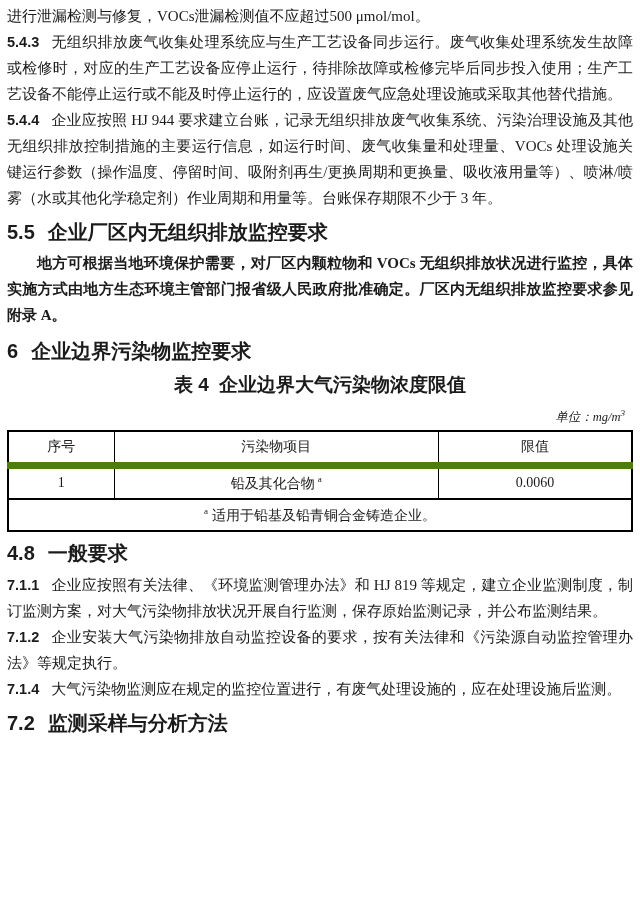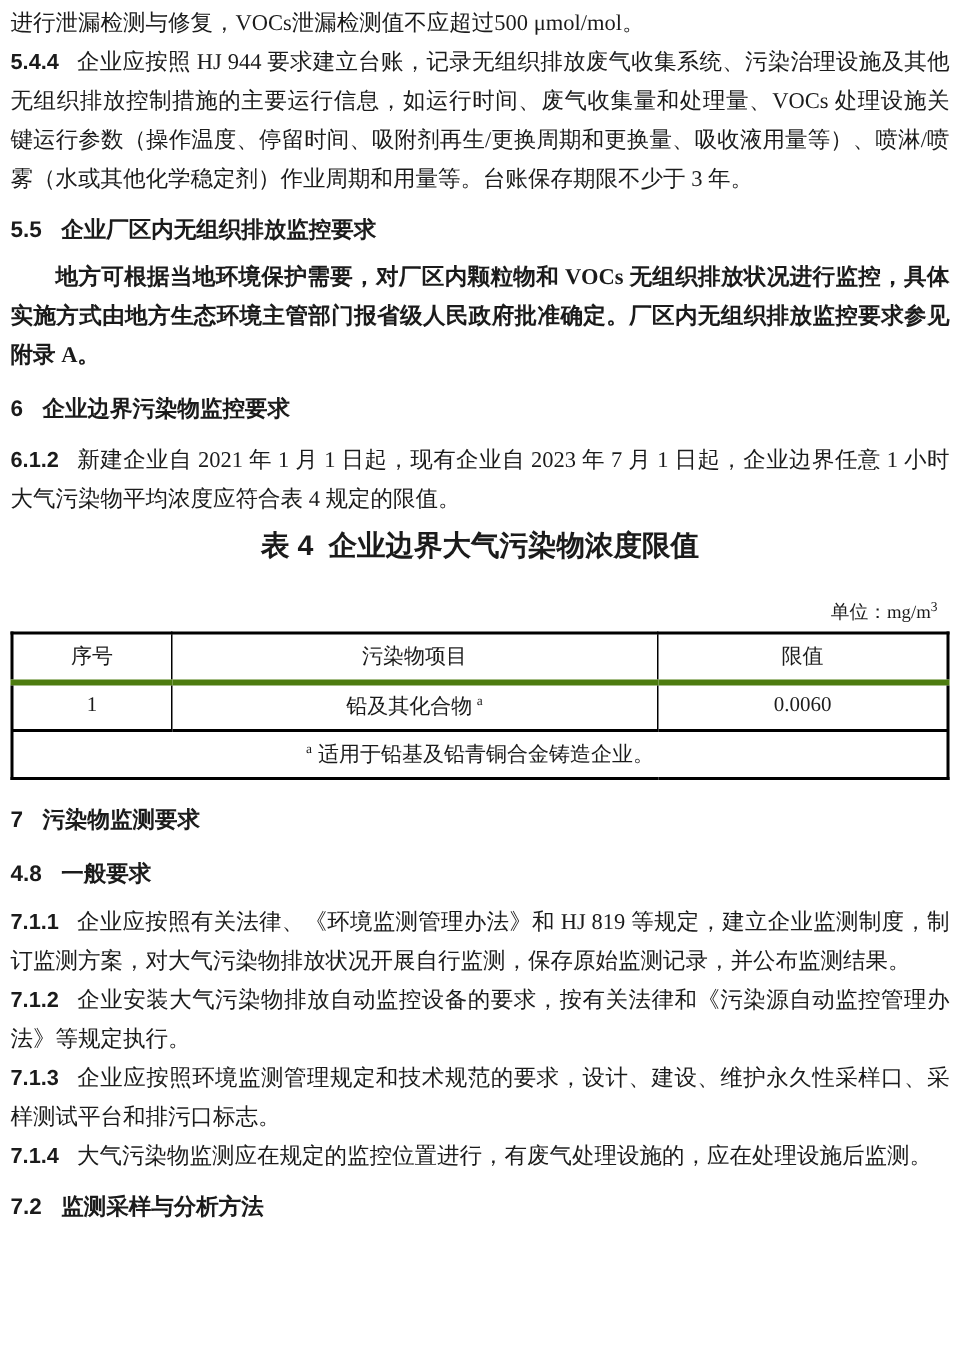--- a/index.html
+++ b/index.html
@@ -21,21 +21,21 @@
     font-family:"Liberation Sans", sans-serif;
     font-weight:bold;
     font-size:14.5px;
     margin-right:12px;
   }
   .indent { text-indent:2em;font-weight:bold; }
 
   .heading {
     font-family:"Liberation Sans", sans-serif;
     font-weight:bold;
-    font-size:15px;
+    font-size:20px;
     line-height:26px;
     text-align:left;
   }
   .heading .hnum { margin-right:13px; }
   .h-sub  { margin-top:8px;  margin-bottom:5px; }
   .h-sec6 { margin-top:10px; margin-bottom:8px; }
   .h-sec7 { margin-top:14px; margin-bottom:10px; }
   .h-71   { margin-top:8px;  margin-bottom:6px; }
   .h-72   { margin-top:8px;  margin-bottom:6px; }
 
@@ -46,71 +46,72 @@
     line-height:26px;
     text-align:center;
     margin-top:6px;
   }
   .tbl-title .tnum { margin-right:10px; }
 
   .unit-line {
     text-align:right;
     font-size:12.5px;
     line-height:20px;
-    margin-top:16px;
+    margin-top:5px;
     padding-right:8px;
+    font-style:italic;
   }
   sup { font-size:9px; vertical-align:super; }
 
   table.t4 {
     width:100%;
     border-collapse:collapse;
     border:2px solid #000;
     margin-top:3px;
   }
   table.t4 th, table.t4 td {
     border-left:1px solid #000;
     border-right:1px solid #000;
     font-size:14px;
     font-weight:normal;
     text-align:center;
     padding:6px 4px;
   }
-  table.t4 thead th { border-bottom:4px solid #4d7c0f; }
+  table.t4 thead th { border-bottom:7px solid #4d7c0f; }
   table.t4 .row-data td { border-bottom:2px solid #000; padding:5px 4px; }
   .col-no   { width:17%; }
   .col-item { width:52%; }
   .col-lim  { width:31%; }
   td.footnote-cell {
     text-align:left;
     font-size:13.5px;
     padding:6px 10px 7px 10px;
     border-left:none; border-right:none;
   }
   .footnote-cell sup { margin-right:4px; }
   .cell-sup { margin-left:3px; }
 </style>
 </head>
 <body>
 
 <div class="doc">
 
   <p class="body">进行泄漏检测与修复，VOCs泄漏检测值不应超过500 μmol/mol。</p>
 
+  <p class="body"><span class="num">5.4.3</span><span>无组织排放废气收集处理系统应与生产工艺设备同步运行。废气收集处理系统发生故障或检修时，对应的生产工艺设备应停止运行，待排除故障或检修完毕后同步投入使用；生产工艺设备不能停止运行或不能及时停止运行的，应设置废气应急处理设施或采取其他替代措施。</span></p>
 
   <p class="body"><span class="num">5.4.4</span><span>企业应按照 HJ 944 要求建立台账，记录无组织排放废气收集系统、污染治理设施及其他无组织排放控制措施的主要运行信息，如运行时间、废气收集量和处理量、VOCs 处理设施关键运行参数（操作温度、停留时间、吸附剂再生/更换周期和更换量、吸收液用量等）、喷淋/喷雾（水或其他化学稳定剂）作业周期和用量等。台账保存期限不少于 3 年。</span></p>
 
   <h3 class="heading h-sub"><span class="hnum">5.5</span><span>企业厂区内无组织排放监控要求</span></h3>
 
   <p class="body indent">地方可根据当地环境保护需要，对厂区内颗粒物和 VOCs 无组织排放状况进行监控，具体实施方式由地方生态环境主管部门报省级人民政府批准确定。厂区内无组织排放监控要求参见附录 A。</p>
 
   <h2 class="heading h-sec6"><span class="hnum">6</span><span>企业边界污染物监控要求</span></h2>
 
 
-  <p class="body"><span class="num">6.1.2</span><span>新建企业自 2021 年 1 月 1 日起，现有企业自 2023 年 7 月 1 日起，企业边界任意 1 小时大气污染物平均浓度应符合表 4 规定的限值。</span></p>
 
   <div class="tbl-title"><span class="tnum">表 4</span><span>企业边界大气污染物浓度限值</span></div>
 
   <div class="unit-line"><span>单位：mg/m</span><sup>3</sup></div>
 
   <table class="t4">
     <thead>
       <tr>
         <th class="col-no">序号</th>
         <th class="col-item">污染物项目</th>
@@ -122,27 +123,25 @@
         <td>1</td>
         <td><span>铅及其化合物</span><sup class="cell-sup">a</sup></td>
         <td>0.0060</td>
       </tr>
       <tr>
         <td class="footnote-cell" colspan="3"><sup>a</sup><span>适用于铅基及铅青铜合金铸造企业。</span></td>
       </tr>
     </tbody>
   </table>
 
-  <h2 class="heading h-sec7"><span class="hnum">7</span><span>污染物监测要求</span></h2>
 
   <h3 class="heading h-71"><span class="hnum">4.8</span><span>一般要求</span></h3>
 
   <p class="body"><span class="num">7.1.1</span><span>企业应按照有关法律、《环境监测管理办法》和 HJ 819 等规定，建立企业监测制度，制订监测方案，对大气污染物排放状况开展自行监测，保存原始监测记录，并公布监测结果。</span></p>
 
   <p class="body"><span class="num">7.1.2</span><span>企业安装大气污染物排放自动监控设备的要求，按有关法律和《污染源自动监控管理办法》等规定执行。</span></p>
 
-  <p class="body"><span class="num">7.1.3</span><span>企业应按照环境监测管理规定和技术规范的要求，设计、建设、维护永久性采样口、采样测试平台和排污口标志。</span></p>
 
   <p class="body"><span class="num">7.1.4</span><span>大气污染物监测应在规定的监控位置进行，有废气处理设施的，应在处理设施后监测。</span></p>
 
   <h3 class="heading h-72"><span class="hnum">7.2</span><span>监测采样与分析方法</span></h3>
 
 </div>
 
 </body></html>

